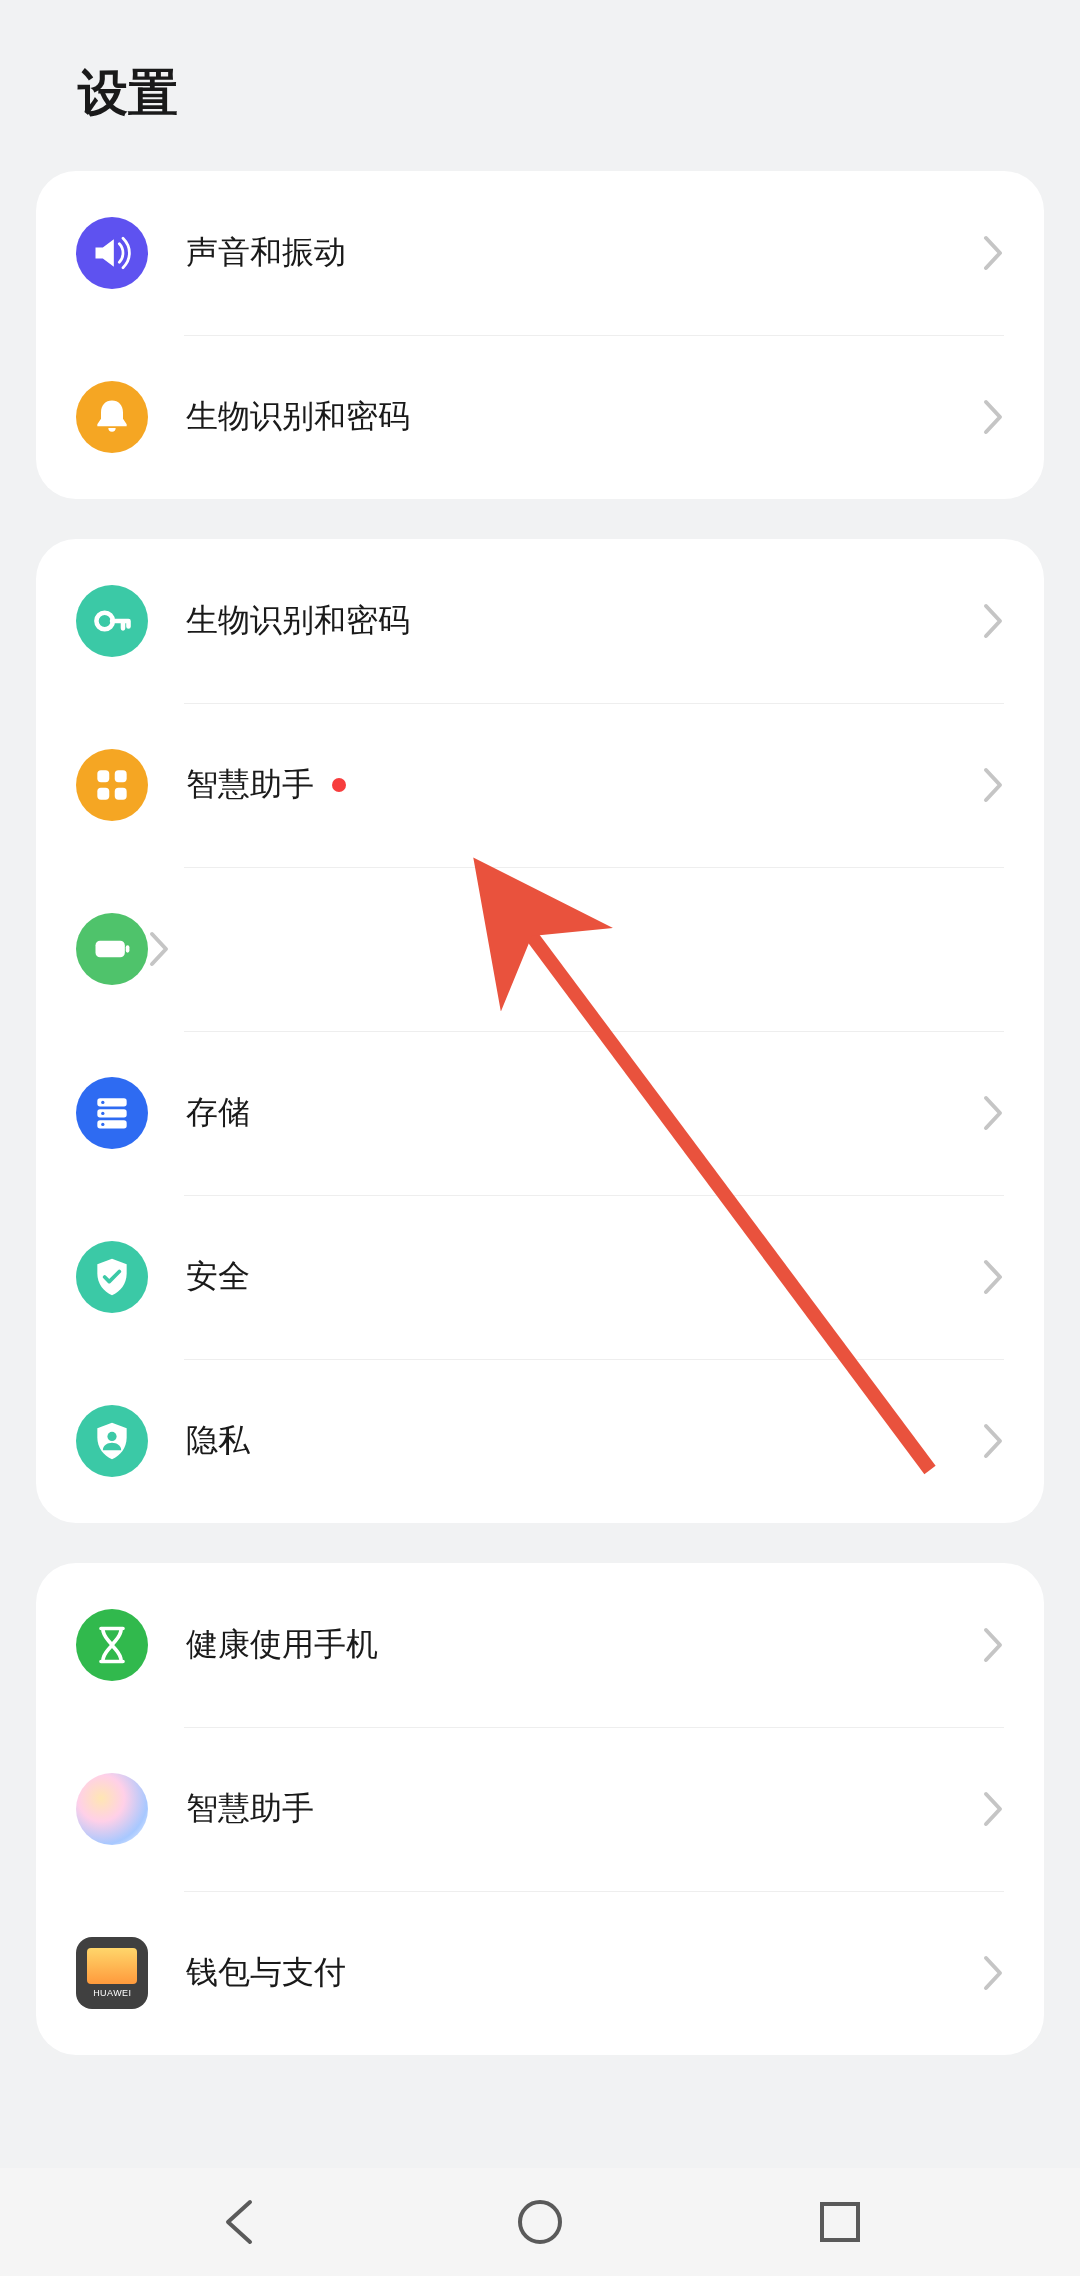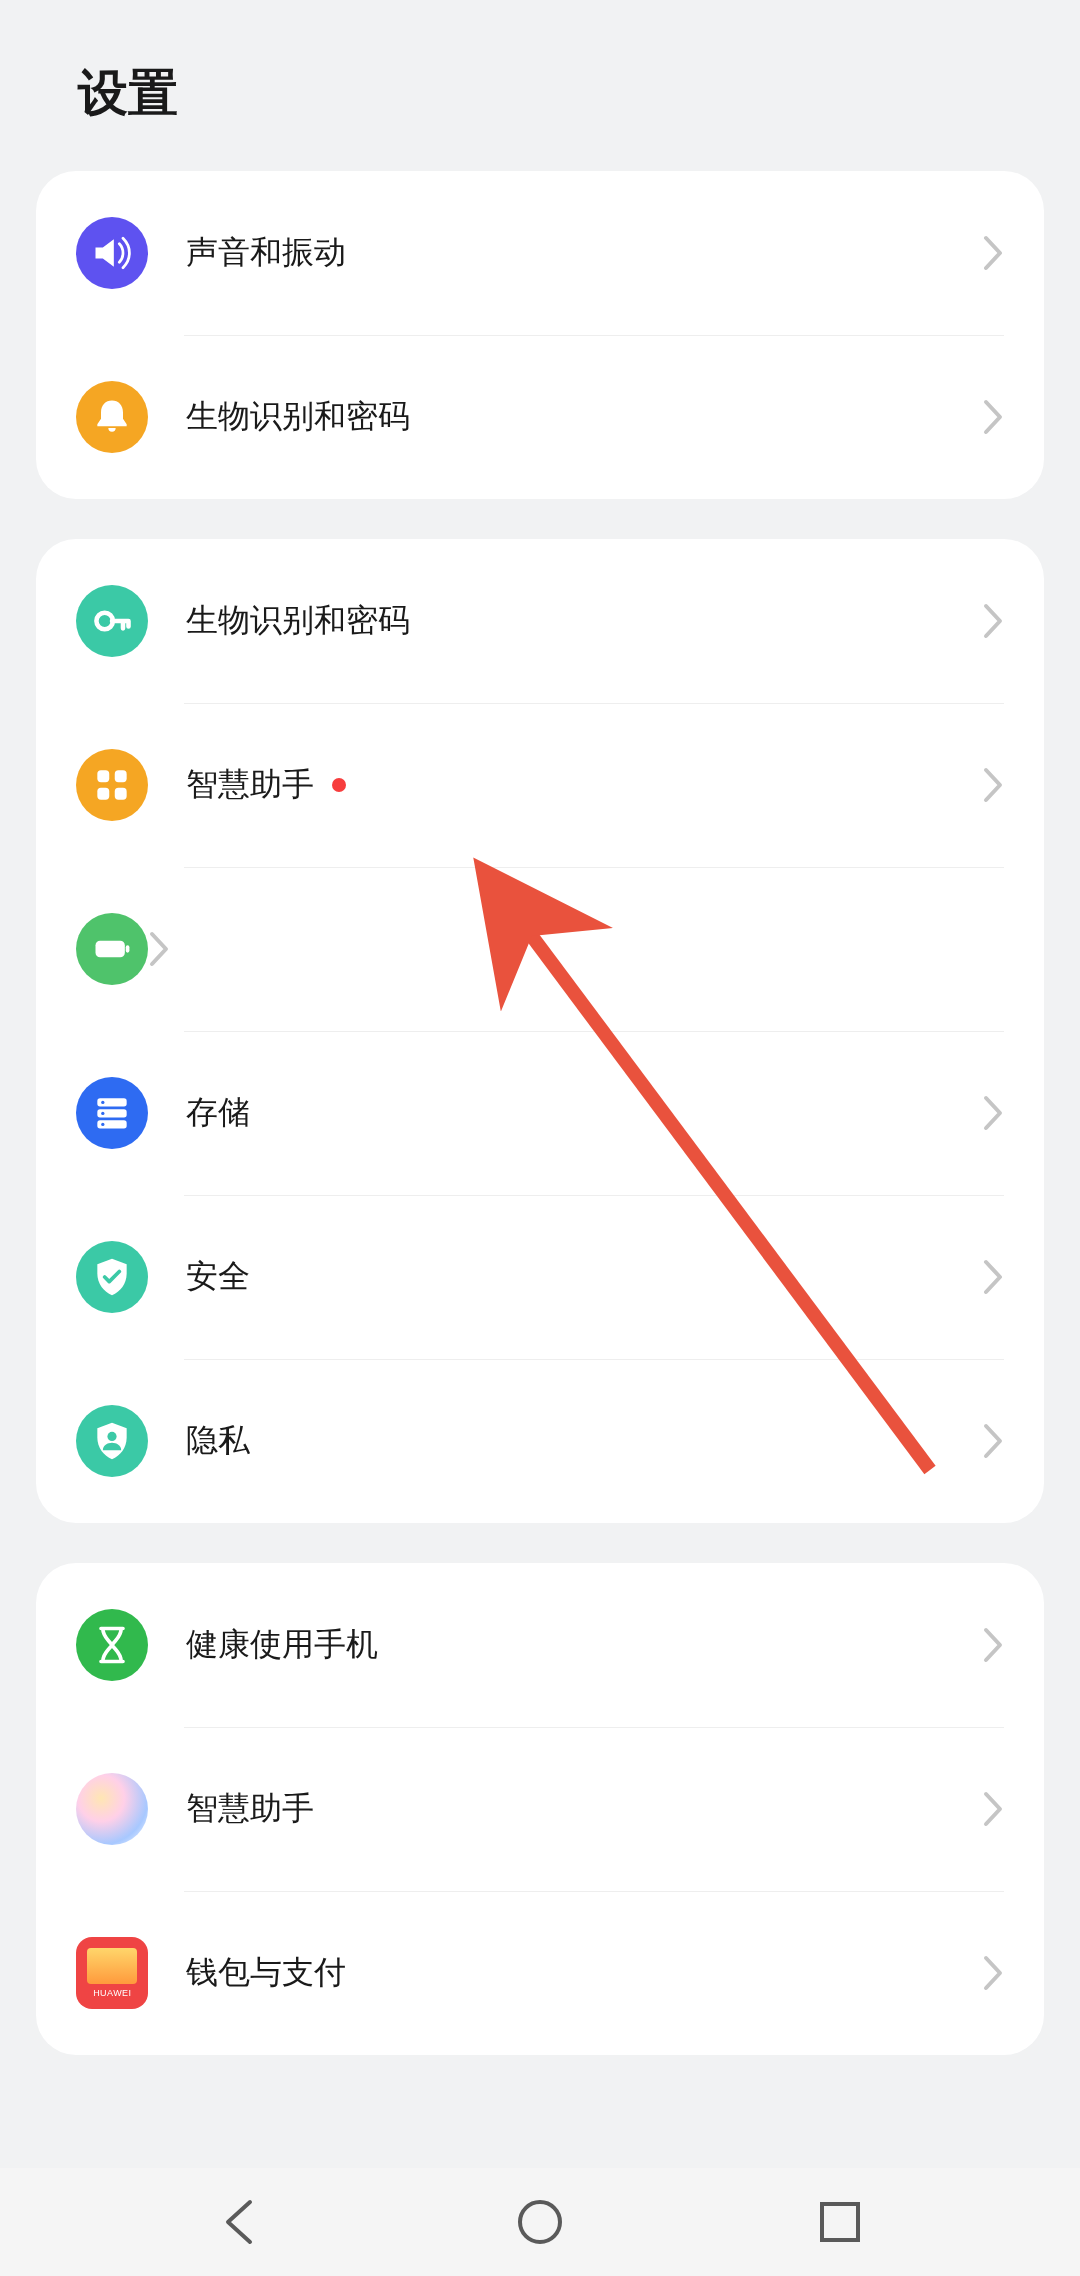--- a/index.html
+++ b/index.html
@@ -94,21 +94,21 @@
     }
     .navbtn svg { width: 52px; height: 52px; display: block; }
     .assistant-icon {
       width: 72px; height: 72px; border-radius: 50%;
       background: radial-gradient(circle at 35% 35%, #ffe6b3 0%, #ffd0e8 35%, #a7c8ff 70%, #ffffff 100%);
       position: relative;
       overflow: hidden;
     }
     .wallet-icon {
       width: 72px; height: 72px; border-radius: 16px;
-      background: #ef4444;
+      background: #404040;
       display:flex; align-items:center; justify-content:center; flex-direction:column;
       position: relative;
     }
     .wallet-inner {
       width: 50px; height: 36px; border-radius: 4px;
       background: linear-gradient(180deg,#ffd66b 0%,#ff9a3c 100%);
     }
     .wallet-label {
       font-size: 10px; color:#fff; letter-spacing:0.5px; margin-top:3px;
       transform: scale(0.9);

